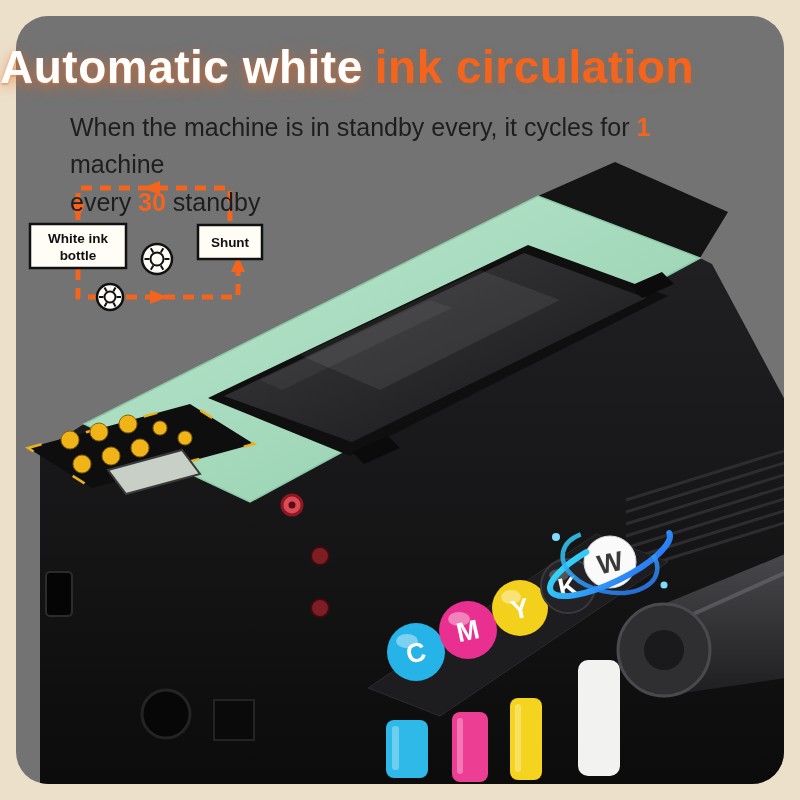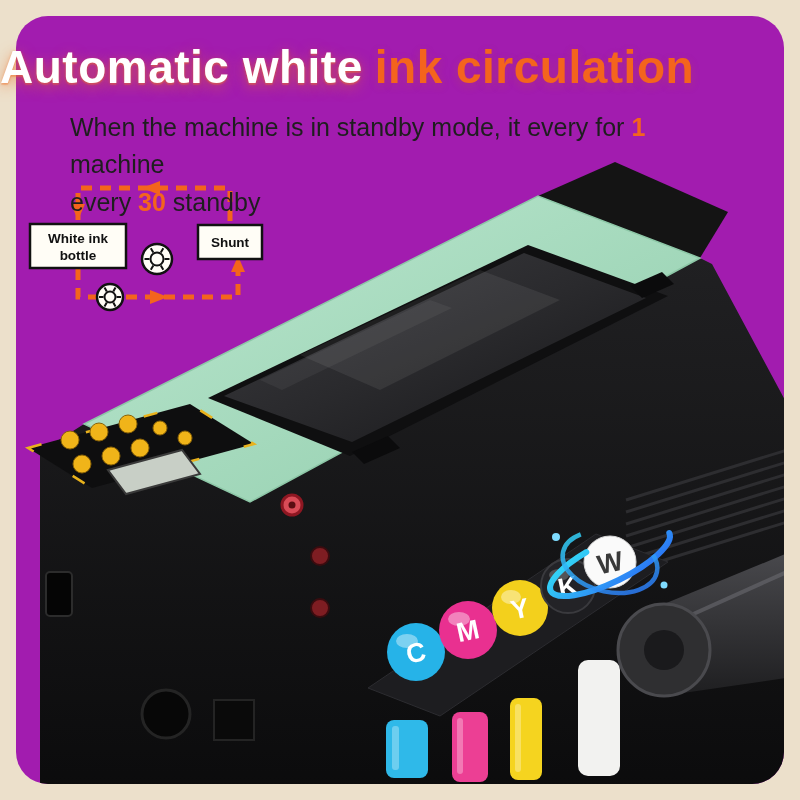--- a/index.html
+++ b/index.html
@@ -1,18 +1,18 @@
 <!DOCTYPE html>
 <html><head>
 <meta charset="utf-8">
 <style>
   html,body{margin:0;padding:0;background:#ece0cb;}
   .stage{position:relative;width:800px;height:800px;background:#ece0cb;
          font-family:"Liberation Sans",sans-serif;overflow:hidden;}
-  .card{position:absolute;inset:16px;background:#a21caf;border-radius:32px;overflow:hidden;}
+  .card{position:absolute;inset:16px;background:#737373;border-radius:32px;overflow:hidden;}
   .art{position:absolute;left:-16px;top:-16px;width:800px;height:800px;display:block;}
   .header{position:absolute;left:0;right:0;top:42px;text-align:left;z-index:2;}
   h1{margin:0;font-size:46px;font-weight:800;letter-spacing:.5px;line-height:1.1;}
   .t-white{color:#ffffff;
      text-shadow:0 2px 0 rgba(244,120,50,.20),0 4px 14px rgba(235,110,40,.60),0 1px 3px rgba(235,110,40,.55);}
   .t-orange{color:#f4641d;margin-left:12px;
      text-shadow:0 3px 8px rgba(200,90,30,.25);}
   .sub{margin:16px auto 0;max-width:660px;font-size:25px;font-weight:500;
        color:#1e1e1e;line-height:1.5;}
   .num{color:#f4641d;font-weight:600;}
@@ -189,17 +189,17 @@
         </g>
       </g>
     </svg>
   </div>
 
   <div class="header">
     <h1>
       <span class="t-white">Automatic white</span><span class="t-orange">ink circulation</span>
     </h1>
     <p class="sub">
-      <span>When the machine is in standby mode, it every for </span><span class="num">1</span><span> machine</span><br>
+      <span>When the machine is in standby every, it cycles for </span><span class="num">1</span><span> machine</span><br>
       <span>every </span><span class="num">30</span><span> standby</span>
     </p>
   </div>
 </div>
 
 </body></html>

